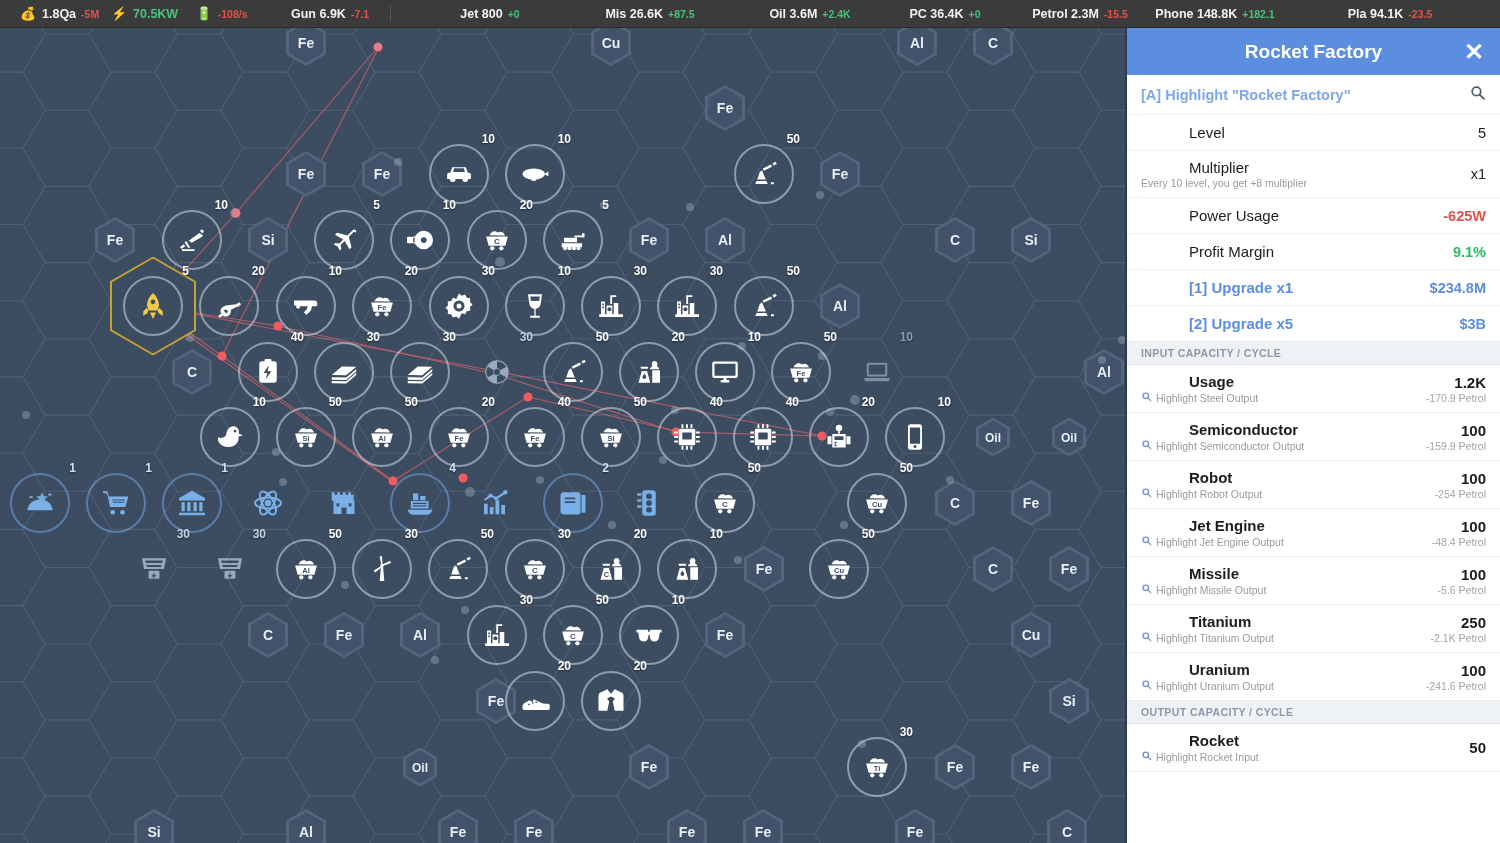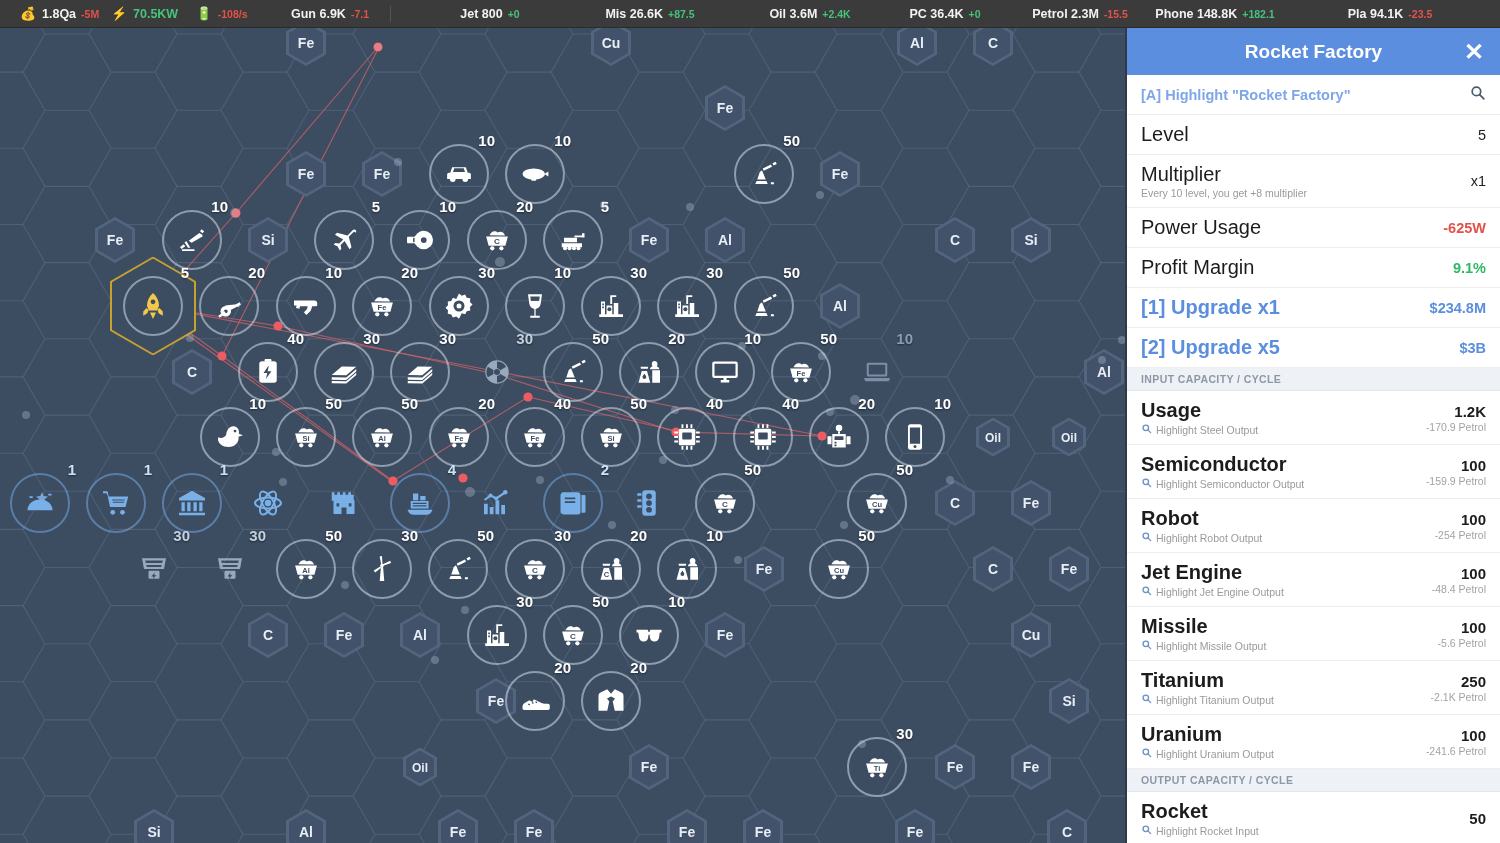--- a/index.html
+++ b/index.html
@@ -64,21 +64,21 @@
     transform: translate(-50%, -50%);
     border-radius: 50%;
     border: 2px solid rgba(210,222,235,0.55);
     display: flex; align-items: center; justify-content: center;
     color: #ffffff;
   }
   .bld .glyph { font-size: 28px; line-height: 1; }
   .bld .glyph svg { display:block; }
   .bld .lvl {
     position: absolute; top: -14px; right: -8px;
-    font-size: 15px; font-weight: bold; color: #ffffff;
+    font-size: 12px; font-weight: bold; color: #ffffff;
     text-shadow: 0 1px 2px rgba(0,0,0,0.45);
   }
   .bld.blue { border-color: rgba(120,175,235,0.5); color: #79b0e8; }
   .bld.blue .lvl { color: #cfe2f5; }
   .bld.dim { border-color: transparent; color: #7d8fa6; }
   .bld.dim .lvl { color: #8b9cb1; }
   .bld.gray { border-color: rgba(210,222,235,0.45); color: #98a9bd; }
   .bld.gray .lvl { color: #c4d1de; }
   .bld.selected { color: #f2c84b; }
   .sel-hex {
@@ -121,21 +121,21 @@
   .panel-body { padding: 0; }
 
   .row {
     display: flex; align-items: center; justify-content: space-between;
     padding: 8px 14px;
     border-bottom: 1px solid #ededed;
     min-height: 36px;
   }
   .row-left { display: flex; flex-direction: column; gap: 1px; }
   .row-right { display: flex; flex-direction: column; align-items: flex-end; gap: 1px; }
-  .row-label { font-size: 20px; color: #1c1c1c; font-weight: normal; }
+  .row-label { font-size: 15px; color: #1c1c1c; font-weight: normal; margin-left: 48px; }
   .row-label.bold { font-weight: bold; }
   .row-sub { font-size: 10.5px; color: #9a9a9a; }
   .row-value { font-size: 14.5px; color: #1c1c1c; }
   .row-value.red { color: #e2524b; font-weight: bold; }
   .row-value.green { color: #2fb965; font-weight: bold; }
   .row-value.blue { color: #5b8ede; font-weight: bold; }
   .row-value.bignum { font-size: 15px; font-weight: bold; color: #1c1c1c; }
   .row-sub-right { font-size: 10.5px; color: #a3a3a3; }
 
   .link-row .row-label { color: #5b8ede; font-weight: bold; }

